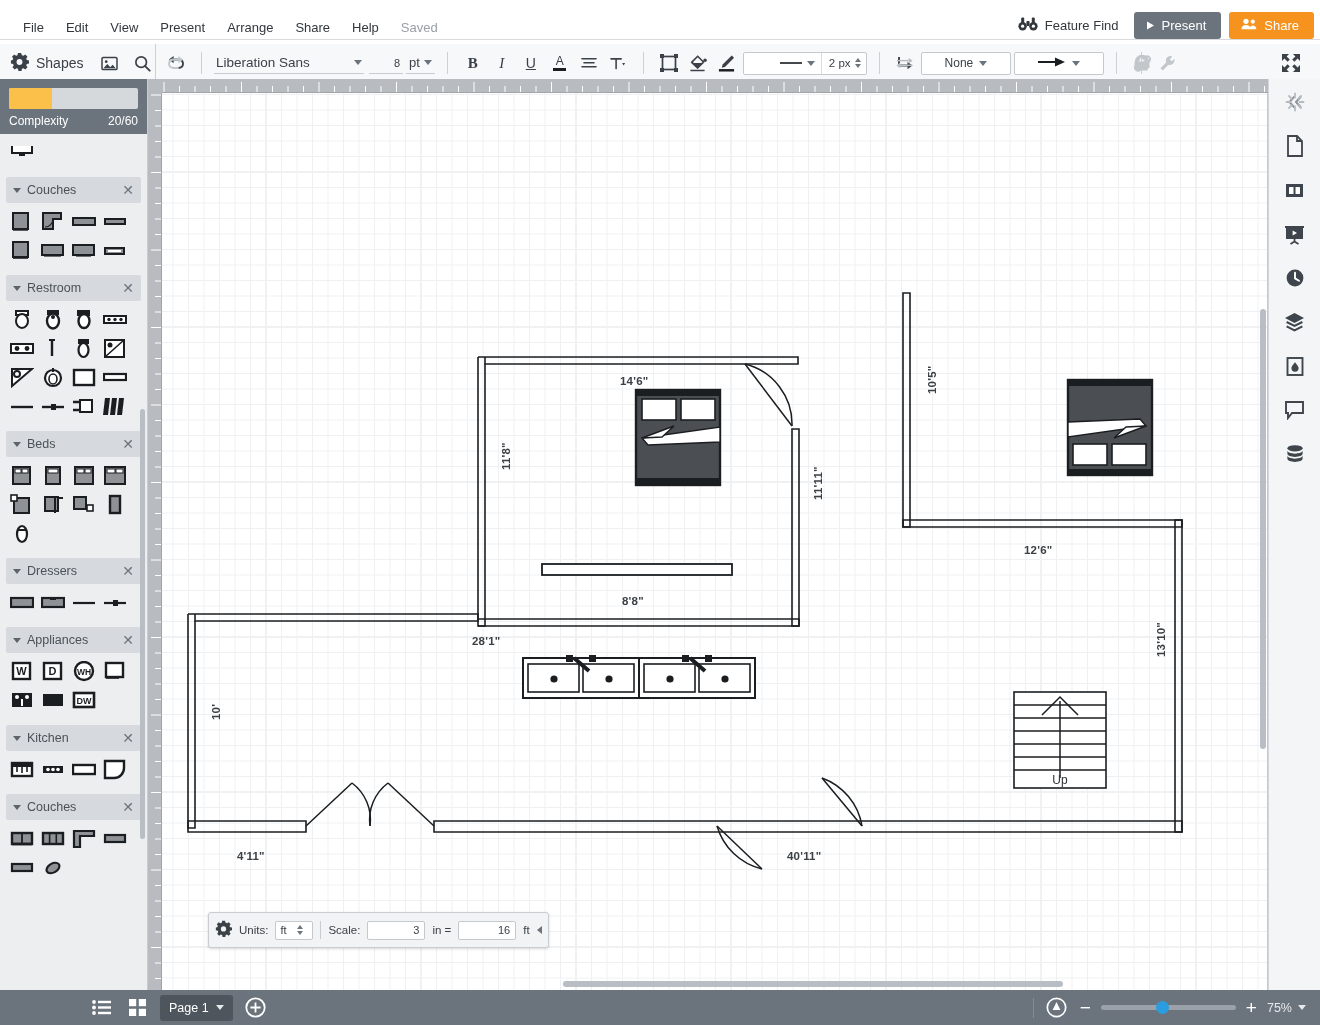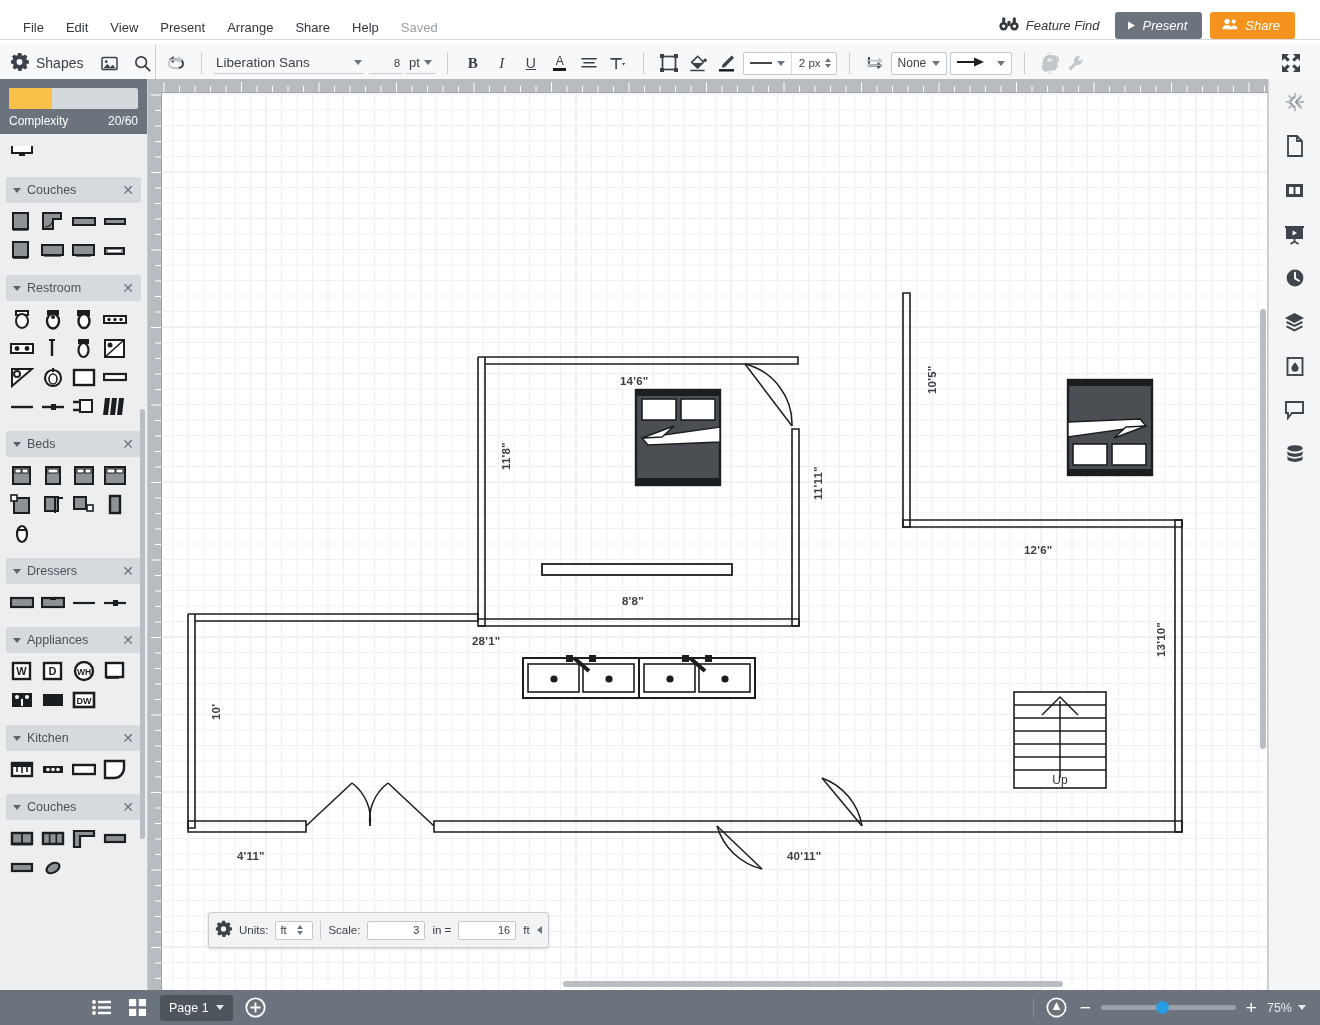--- a/index.html
+++ b/index.html
@@ -18,21 +18,21 @@
     position: absolute; top: 0; left: 0; width: 1320px; height: 40px;
     background: #ffffff; border-bottom: 1px solid #d8dadd;
     display: flex; align-items: flex-end;
   }
   .menubar .menus { display: flex; align-items: center; padding-left: 12px; }
   .menu-item {
     font-size: 13px; color: #33383d; padding: 4px 11px; cursor: default;
     border-radius: 2px;
   }
   .saved-label { font-size: 13px; color: #9aa0a6; padding: 4px 11px; }
-  .menubar .right { margin-left: auto; display: flex; align-items: center; padding-right: 25px; gap: 8px; font-style: italic; }
+  .menubar .right { margin-left: auto; display: flex; align-items: center; padding-right: 6px; gap: 8px; }
   .feature-find {
     display: flex; align-items: center; gap: 7px; font-size: 13px;
     color: #33383d; padding: 4px 8px; cursor: default;
   }
   .btn-present {
     display: flex; align-items: center; gap: 6px;
     background: #6b737d; color: #fff; font-size: 13px;
     padding: 6px 15px 6px 12px; border-radius: 3px; cursor: default;
   }
   .btn-share {
@@ -65,33 +65,33 @@
   }
   .cap { display:flex; align-items:center; gap:4px; }
   .caret { width:0;height:0;border-left:4.5px solid transparent;border-right:4.5px solid transparent;border-top:5px solid #6b737d; }
   .font-size {
     width: 34px; font-size: 11px; color: #3b4148; text-align: right;
     border-bottom: 1px solid #c8ccd0; padding: 4px 3px;
   }
   .font-unit { font-size: 13px; color: #3b4148; border-bottom: 1px solid #c8ccd0; padding: 3px 3px; }
   .stroke-box {
     display: flex; align-items: center; border: 1px solid #c4c9ce;
-    background: #fff; border-radius: 2px; height: 23px;
+    background: #fff; border-radius: 2px; height: 23px; padding-left: 30px;
   }
   .stroke-pick { display: flex; align-items: center; gap: 5px; padding: 0 6px; border-right: 1px solid #d8dce0; height: 100%; }
   .stroke-line { width: 22px; height: 2px; background: #44484d; }
   .stroke-w { font-size: 11.5px; color: #3b4148; padding: 0 4px 0 7px; }
   .spin { display:flex; flex-direction:column; gap:2px; padding-right:5px; }
   .spin i { width:0;height:0;border-left:3.5px solid transparent;border-right:3.5px solid transparent; }
   .spin i.up { border-bottom:4px solid #6b737d; }
   .spin i.dn { border-top:4px solid #6b737d; }
   .sel-box {
     display:flex; align-items:center; justify-content:space-between; gap:6px;
     border:1px solid #c4c9ce; background:#fff; border-radius:2px;
-    height:23px; padding:0 6px; font-size:12px; color:#3b4148; min-width:56px;
+    height:23px; padding:0 23px; font-size:12px; color:#3b4148; min-width:56px;
   }
   .sel-box.arrow { min-width:62px; }
 
   
   .leftpanel {
     position: absolute; top: 79px; left: 0; width: 148px; bottom: 35px;
     background: #eceef0; border-right: 1px solid #c8ccd0; overflow: hidden;
   }
   .complexity {
     background: #6b737d; padding: 9px 9px 6px 9px;

